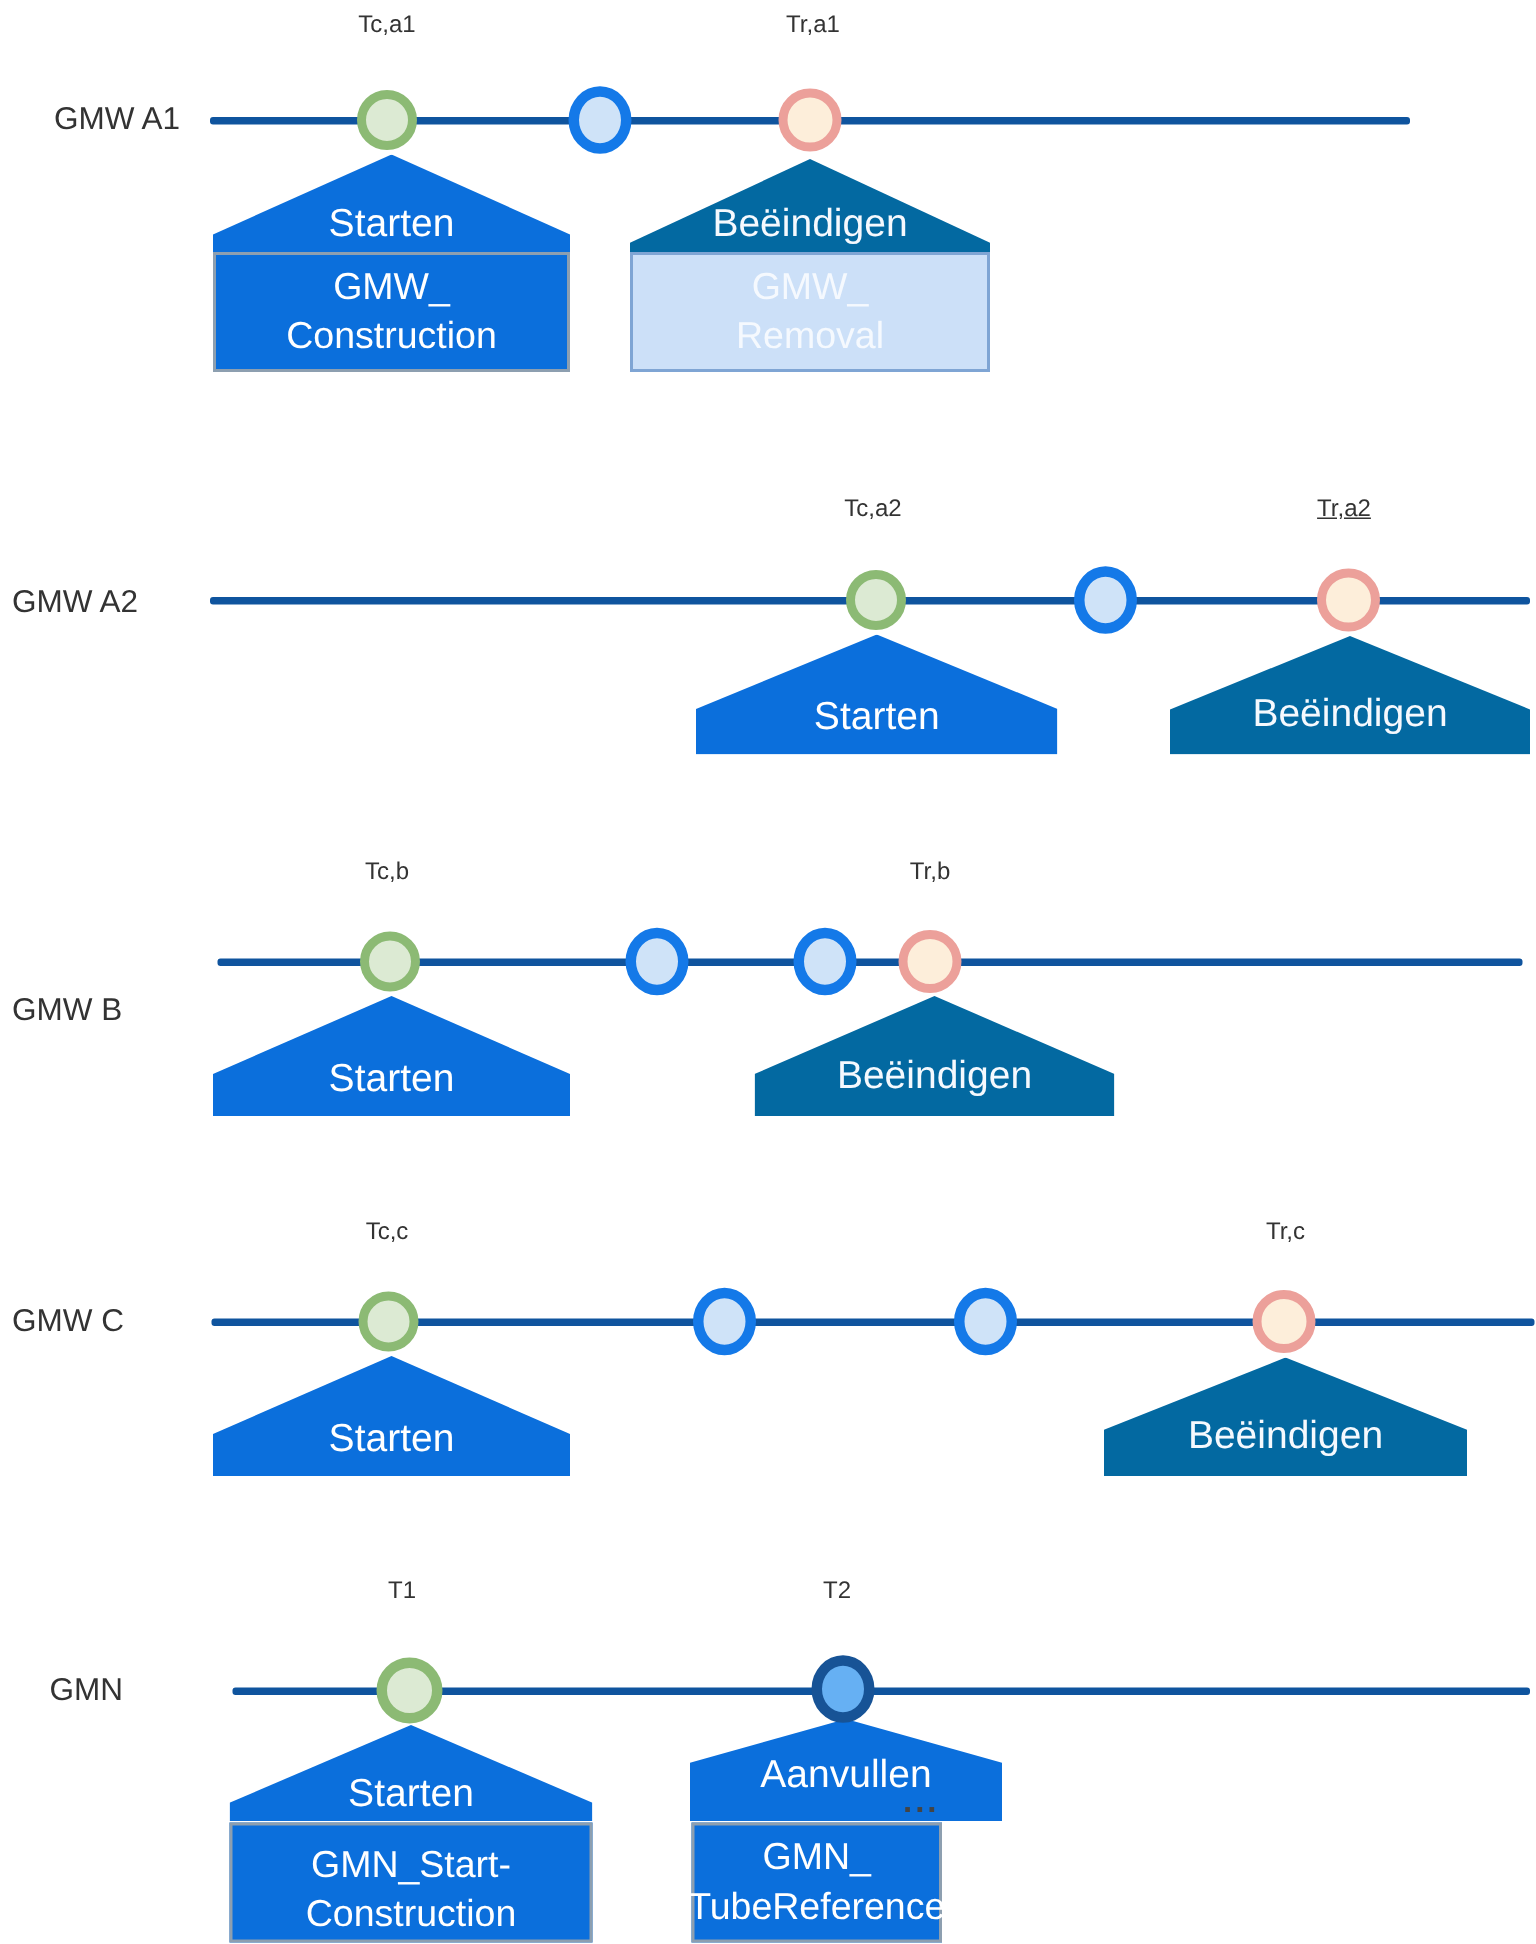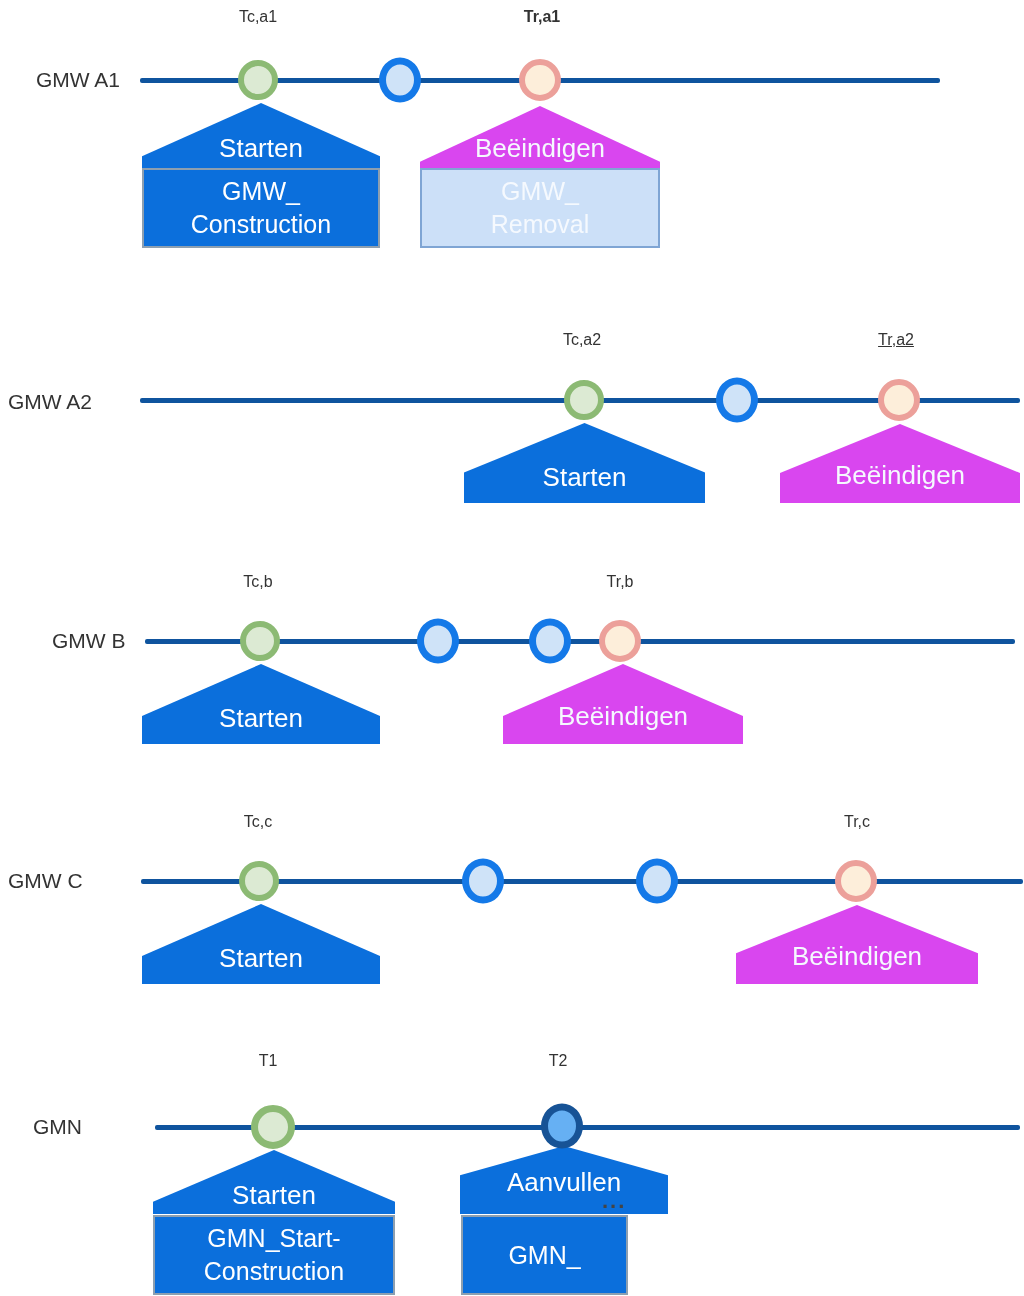--- a/index.html
+++ b/index.html
@@ -14,40 +14,40 @@
   .c-green{width:40px;height:40px;border:6px solid #8cba74;background:#dcead3;}
   .c-green-lg{width:44px;height:44px;border:7px solid #8cba74;background:#dcead3;}
   .c-blue{width:42px;height:45px;border:7px solid #1479e8;background:#cfe3f8;}
   .c-pink{width:42px;height:42px;border:6px solid #eca09a;background:#fdeeda;}
   .c-navy{width:42px;height:45px;border:7px solid #175396;background:#66b0f3;}
   .house{
     position:absolute;display:flex;align-items:flex-end;justify-content:center;
     font-size:26px;color:#ffffff;box-sizing:border-box;text-align:center;white-space:nowrap;
   }
   .h-dark{background:#0b6fdc;}
-  .h-light{background:#d946ef;color:#f5f9fe;}
+  .h-light{background:#0369a1;color:#f5f9fe;}
   .box{
     position:absolute;box-sizing:border-box;display:flex;flex-direction:column;
     align-items:center;justify-content:center;text-align:center;
     font-size:25px;line-height:33px;color:#ffffff;
   }
   .b-dark{background:#0b6fdc;border:2px solid #8d9fb0;}
   .b-light{background:#cce0f8;border:2px solid #7fa5d4;color:#f5f9fe;}
   .dots{position:absolute;font-size:22px;font-weight:bold;color:#444;letter-spacing:2px;}
 </style>
 </head>
 <body>
 
 <div id="canvas">
 
   <div>
     <div class="row-label" style="left:8px;top:68px;margin-left:28px;">GMW A1</div>
     <div class="tl" style="left:140px;top:78px;width:800px;"></div>
     <div class="tick" style="left:258px;top:8px;">Tc,a1</div>
-    <div class="tick" style="left:542px;top:8px;font-weight:bold;">Tr,a1</div>
+    <div class="tick" style="left:542px;top:8px;">Tr,a1</div>
 
     <div class="house h-dark" style="left:142px;top:103px;width:238px;height:65px;clip-path:polygon(50% 0,100% 82%,100% 100%,0 100%,0 82%);padding-bottom:4px;">
       <span>Starten</span>
     </div>
     <div class="box b-dark" style="left:142px;top:168px;width:238px;height:80px;">
       <span>GMW_</span>
       <span>Construction</span>
     </div>
 
     <div class="house h-light" style="left:420px;top:106px;width:240px;height:62px;clip-path:polygon(50% 0,100% 90%,100% 100%,0 100%,0 90%);padding-bottom:4px;">
@@ -75,21 +75,21 @@
     <div class="house h-light" style="left:780px;top:424px;width:240px;height:79px;clip-path:polygon(50% 0,100% 62%,100% 100%,0 100%,0 62%);padding-bottom:12px;">
       <span>Beëindigen</span>
     </div>
 
     <div class="circ c-green" style="left:584px;top:400px;"></div>
     <div class="circ c-blue" style="left:737px;top:400px;"></div>
     <div class="circ c-pink" style="left:899px;top:400px;"></div>
   </div>
 
   <div>
-    <div class="row-label" style="left:8px;top:629px;margin-left:44px;">GMW B</div>
+    <div class="row-label" style="left:8px;top:662px;">GMW B</div>
     <div class="tl" style="left:145px;top:639px;width:870px;"></div>
     <div class="tick" style="left:258px;top:573px;">Tc,b</div>
     <div class="tick" style="left:620px;top:573px;">Tr,b</div>
 
     <div class="house h-dark" style="left:142px;top:664px;width:238px;height:80px;clip-path:polygon(50% 0,100% 65%,100% 100%,0 100%,0 65%);padding-bottom:10px;">
       <span>Starten</span>
     </div>
     <div class="house h-light" style="left:503px;top:664px;width:240px;height:80px;clip-path:polygon(50% 0,100% 65%,100% 100%,0 100%,0 65%);padding-bottom:12px;">
       <span>Beëindigen</span>
     </div>
@@ -121,30 +121,31 @@
 
   <div>
     <div class="row-label" style="left:33px;top:1115px;text-align:right;">GMN</div>
     <div class="tl" style="left:155px;top:1125px;width:865px;"></div>
     <div class="tick" style="left:268px;top:1052px;">T1</div>
     <div class="tick" style="left:558px;top:1052px;">T2</div>
 
     <div class="house h-dark" style="left:153px;top:1150px;width:242px;height:64px;clip-path:polygon(50% 0,100% 81%,100% 100%,0 100%,0 81%);padding-bottom:3px;">
       <span>Starten</span>
     </div>
-    <div class="box b-dark" style="left:153px;top:1215px;width:242px;height:80px;">
+    <div class="box b-dark" style="left:153px;top:1215px;width:242px;height:80px;justify-content:flex-end;">
       <span>GMN_Start-</span>
       <span>Construction</span>
     </div>
 
     <div class="house h-dark" style="left:460px;top:1146px;width:208px;height:68px;clip-path:polygon(50% 0,100% 43%,100% 100%,0 100%,0 43%);padding-bottom:16px;">
       <span>Aanvullen</span>
     </div>
     <div class="dots" style="left:602px;top:1188px;">...</div>
     <div class="box b-dark" style="left:461px;top:1215px;width:167px;height:80px;">
       <span>GMN_</span>
+      <span>TubeReference</span>
     </div>
 
     <div class="circ c-green-lg" style="left:273px;top:1127px;"></div>
     <div class="circ c-navy" style="left:562px;top:1126px;"></div>
   </div>
 
 </div>
 
 </body></html>

